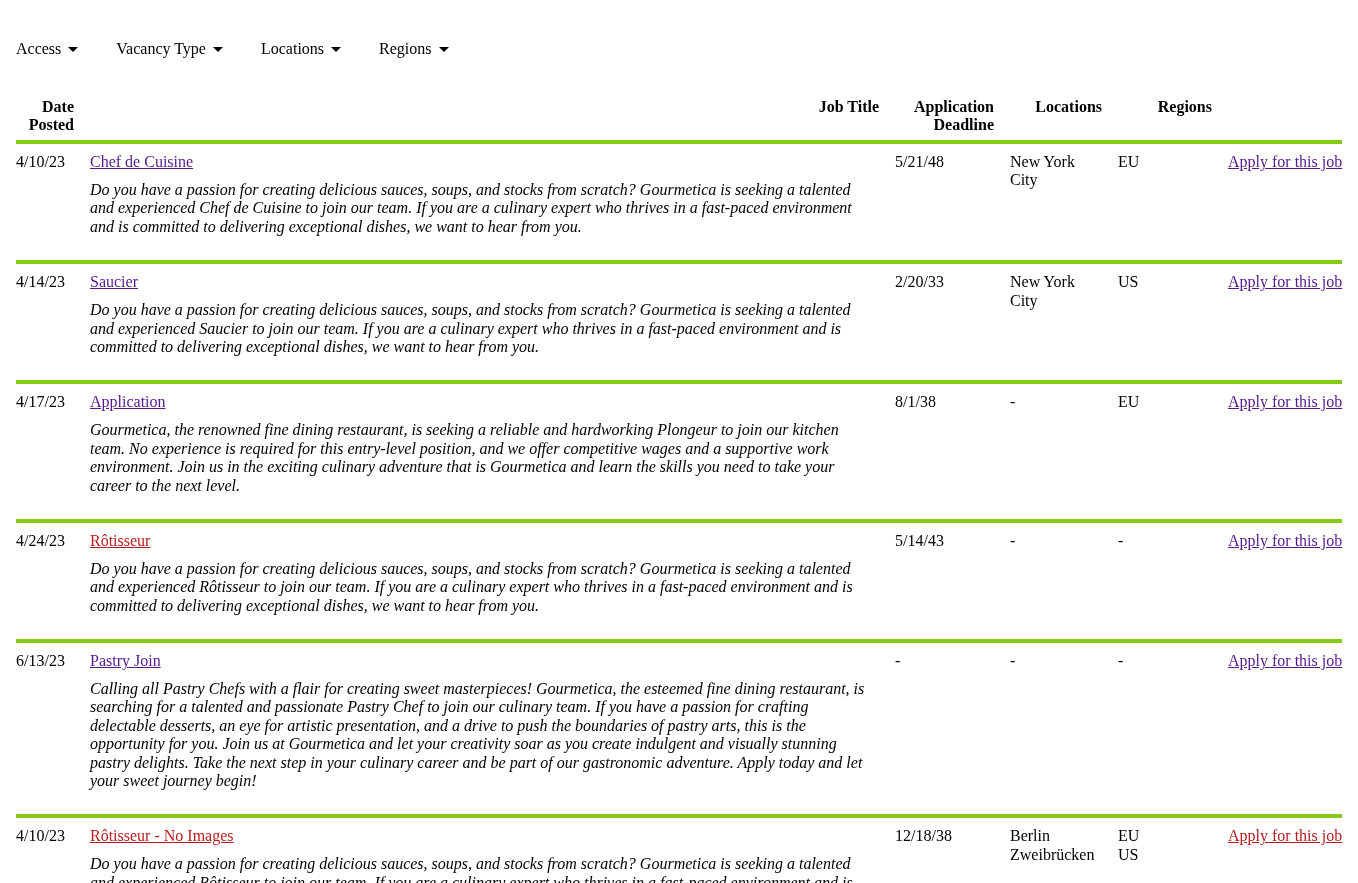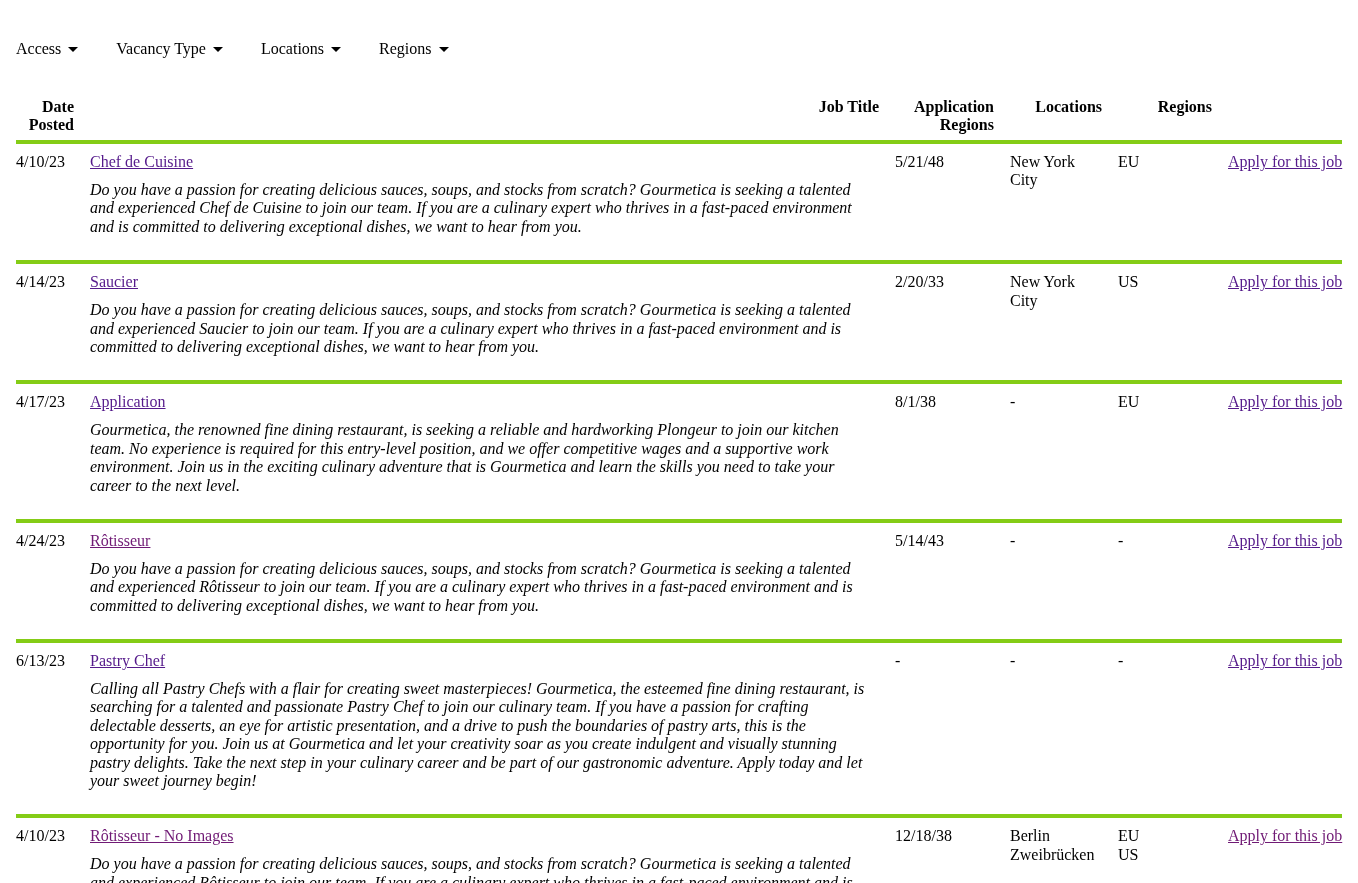--- a/index.html
+++ b/index.html
@@ -66,21 +66,21 @@
   .job-desc {
     margin: 10px 0 16px 0;
     line-height: 1.15;
     padding-right: 4px;
     font-style: italic;
   }
   .cell-multiline { white-space: pre-line; line-height: 1.15; }
 
   a.job-link, a.apply-link { text-decoration: underline; }
   a[data-state="visited"] { color: #551A8B; text-decoration: underline; }
-  a[data-state="new"]     { color: #701a75; margin-top: 32px; }
+  a[data-state="new"]     { color: #b91c1c; margin-top: 32px; }
   td.apply-cell { white-space: nowrap; padding-right: 0; }
 </style>
 </head>
 <body>
 
 <nav class="filter-bar">
   <a class="dropdown-toggle" href="#">
     <span>Access</span><span class="caret"></span>
   </a>
   <a class="dropdown-toggle" href="#">
@@ -100,21 +100,21 @@
       <col class="c-title">
       <col class="c-deadline">
     <col class="c-loc">
       <col class="c-region">
       <col class="c-apply">
   </colgroup>
   <thead>
     <tr>
       <th>Date Posted</th>
       <th>Job Title</th>
-      <th>Application Regions</th>
+      <th>Application Deadline</th>
       <th>Locations</th>
       <th>Regions</th>
       <th></th>
     </tr>
   </thead>
   <tbody>
 
     <tr>
       <td>4/10/23</td>
       <td>
@@ -167,21 +167,21 @@
       <td class="cell-multiline">-</td>
       <td class="cell-multiline">-</td>
       <td class="apply-cell">
         <a class="apply-link" href="#" data-state="visited">Apply for this job</a>
       </td>
     </tr>
 
     <tr>
       <td>6/13/23</td>
       <td>
-        <a class="job-link" href="#" data-state="visited">Pastry Chef</a>
+        <a class="job-link" href="#" data-state="visited">Pastry Join</a>
         <p class="job-desc">Calling all Pastry Chefs with a flair for creating sweet masterpieces! Gourmetica, the esteemed fine dining restaurant, is searching for a talented and passionate Pastry Chef to join our culinary team. If you have a passion for crafting delectable desserts, an eye for artistic presentation, and a drive to push the boundaries of pastry arts, this is the opportunity for you. Join us at Gourmetica and let your creativity soar as you create indulgent and visually stunning pastry delights. Take the next step in your culinary career and be part of our gastronomic adventure. Apply today and let your sweet journey begin!</p>
       </td>
       <td>-</td>
       <td class="cell-multiline">-</td>
       <td class="cell-multiline">-</td>
       <td class="apply-cell">
         <a class="apply-link" href="#" data-state="visited">Apply for this job</a>
       </td>
     </tr>
 

